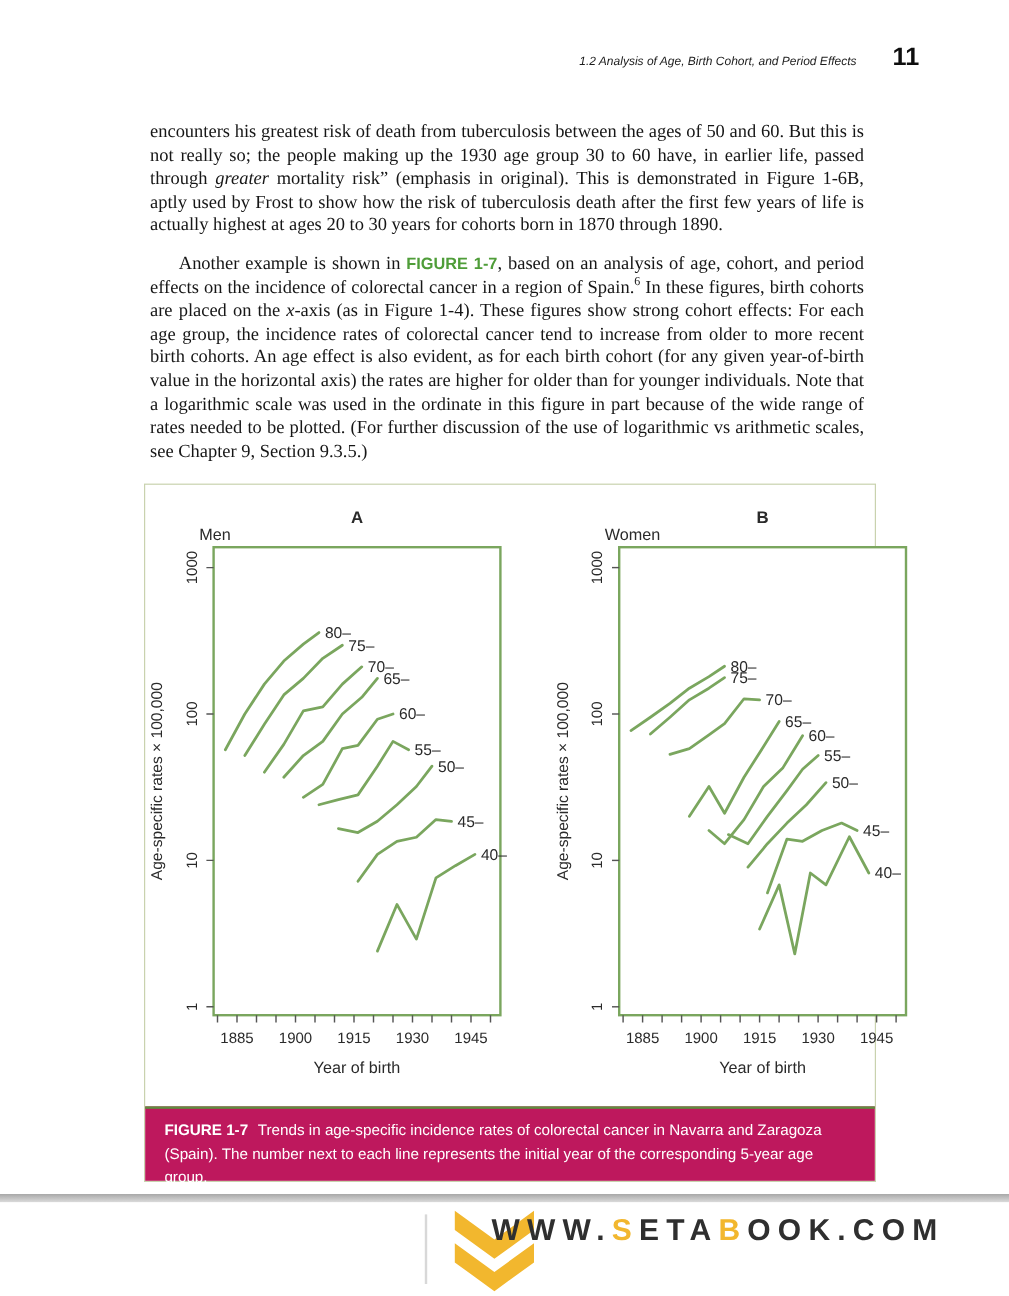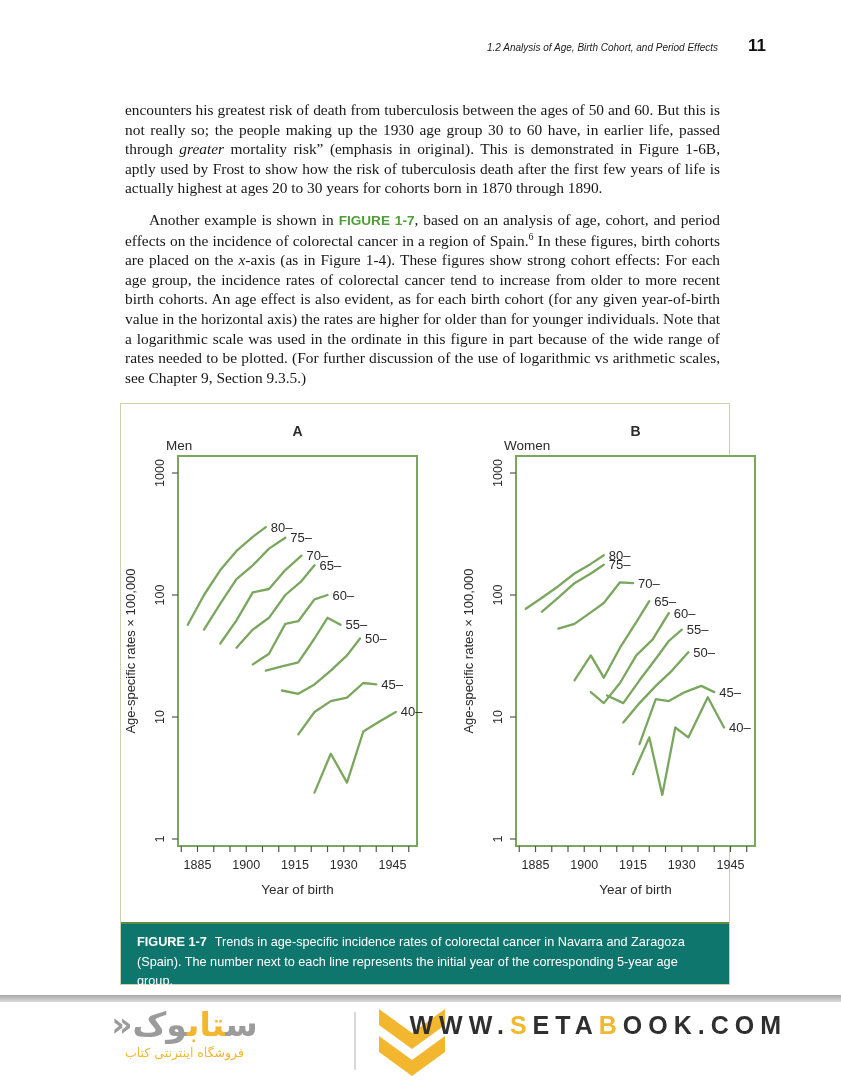--- a/index.html
+++ b/index.html
@@ -6,21 +6,21 @@
   body{
     width:841px;height:1080px;position:relative;background:#ffffff;overflow:hidden;
     font-family:"Liberation Serif",serif;
   }
   
   .page-header{
     position:absolute;top:36px;left:113px;width:653px;
     display:flex;justify-content:flex-end;align-items:baseline;gap:30px;
   }
   .section-title{font-family:"Liberation Sans",sans-serif;font-style:italic;font-size:10px;color:#1c1c1c;}
-  .page-number{font-family:"Liberation Sans",sans-serif;font-weight:bold;font-size:17px;color:#0e0e0e;}
+  .page-number{font-family:"Liberation Sans",sans-serif;font-weight:bold;font-size:21px;color:#0e0e0e;}
   
   .body-text{
     position:absolute;top:88px;left:113px;width:619px;
     font-size:15.4px;line-height:19.6px;color:#161616;text-align:justify;
   }
   .body-text p{margin:12px;}
   .body-text p.indent{text-indent:24px;}
   .fig-ref{font-family:"Liberation Sans",sans-serif;font-weight:bold;color:#4f9d39;font-size:13.6px;}
   .body-text sup{font-size:10px;line-height:0;}
   
@@ -166,31 +166,27 @@
       <text x="213.75" y="201.64648145627282" text-anchor="start" font-size="13" font-family="&quot;Liberation Sans&quot;, sans-serif" fill="#2a2a2a">60–</text>
       <polyline points="147.0,279.5 163.3,287.1 179.5,264.3 195.8,242.8 208.8,225.0 221.8,213.6" fill="none" stroke="#7aa65e" stroke-width="2.3" stroke-linejoin="round" stroke-linecap="round"></polyline>
       <text x="226.75" y="218.14759207655453" text-anchor="start" font-size="13" font-family="&quot;Liberation Sans&quot;, sans-serif" fill="#2a2a2a">55–</text>
       <polyline points="163.3,306.6 179.5,287.1 195.8,269.9 212.0,254.6 228.3,236.2" fill="none" stroke="#7aa65e" stroke-width="2.3" stroke-linejoin="round" stroke-linecap="round"></polyline>
       <text x="233.25" y="240.65957212084487" text-anchor="start" font-size="13" font-family="&quot;Liberation Sans&quot;, sans-serif" fill="#2a2a2a">50–</text>
       <polyline points="179.5,328.1 195.8,283.2 208.8,285.1 225.0,276.1 241.3,269.9 254.3,276.1" fill="none" stroke="#7aa65e" stroke-width="2.3" stroke-linejoin="round" stroke-linecap="round"></polyline>
       <text x="259.25" y="280.59736211597715" text-anchor="start" font-size="13" font-family="&quot;Liberation Sans&quot;, sans-serif" fill="#2a2a2a">45–</text>
       <polyline points="173.0,358.2 189.3,321.4 202.3,378.9 215.3,311.5 228.3,321.4 247.8,281.3 264.0,311.5" fill="none" stroke="#7aa65e" stroke-width="2.3" stroke-linejoin="round" stroke-linecap="round"></polyline>
       <text x="269" y="316.01471000918656" text-anchor="start" font-size="13" font-family="&quot;Liberation Sans&quot;, sans-serif" fill="#2a2a2a">40–</text>
     </svg>
-  <div class="figure-caption" style="background: #0f766e;">
+  <div class="figure-caption" style="background: #be185d;">
     <span class="cap-label">FIGURE 1-7</span><span>Trends in age-specific incidence rates of colorectal cancer in Navarra and Zaragoza (Spain). The number next to each line represents the initial year of the corresponding 5-year age group.</span>
   </div>
 </div>
 
 <div class="footer-band"></div>
 <div class="page-footer">
-  <div class="logo-block">
-    <div class="logo-wordmark" id="wordmark"><span class="c-gray">س</span><span class="c-yellow">تاب</span><span class="c-gray">وک</span><span class="c-gray">«</span></div>
-    <div class="logo-tagline c-yellow">فروشگاه اینترنتی کتاب</div>
-  </div>
   <div class="v-divider"></div>
   <svg class="emblem" width="80" height="70" viewBox="0 0 80 70">
     <polygon points="7,1 40,25 73,1 73,17 40,41 7,17" fill="#f2b72e"></polygon>
     <polygon points="7,28 40,52 73,28 73,44 40,68 7,44" fill="#f2b72e"></polygon>
   </svg>
   <div class="site-block">
     <div class="site-url" id="siteUrl"><span class="c-dark">WWW.</span><span class="c-yellow">S</span><span class="c-dark">ETA</span><span class="c-yellow">B</span><span class="c-dark">OOK.COM</span></div>
   </div>
 </div>
 

